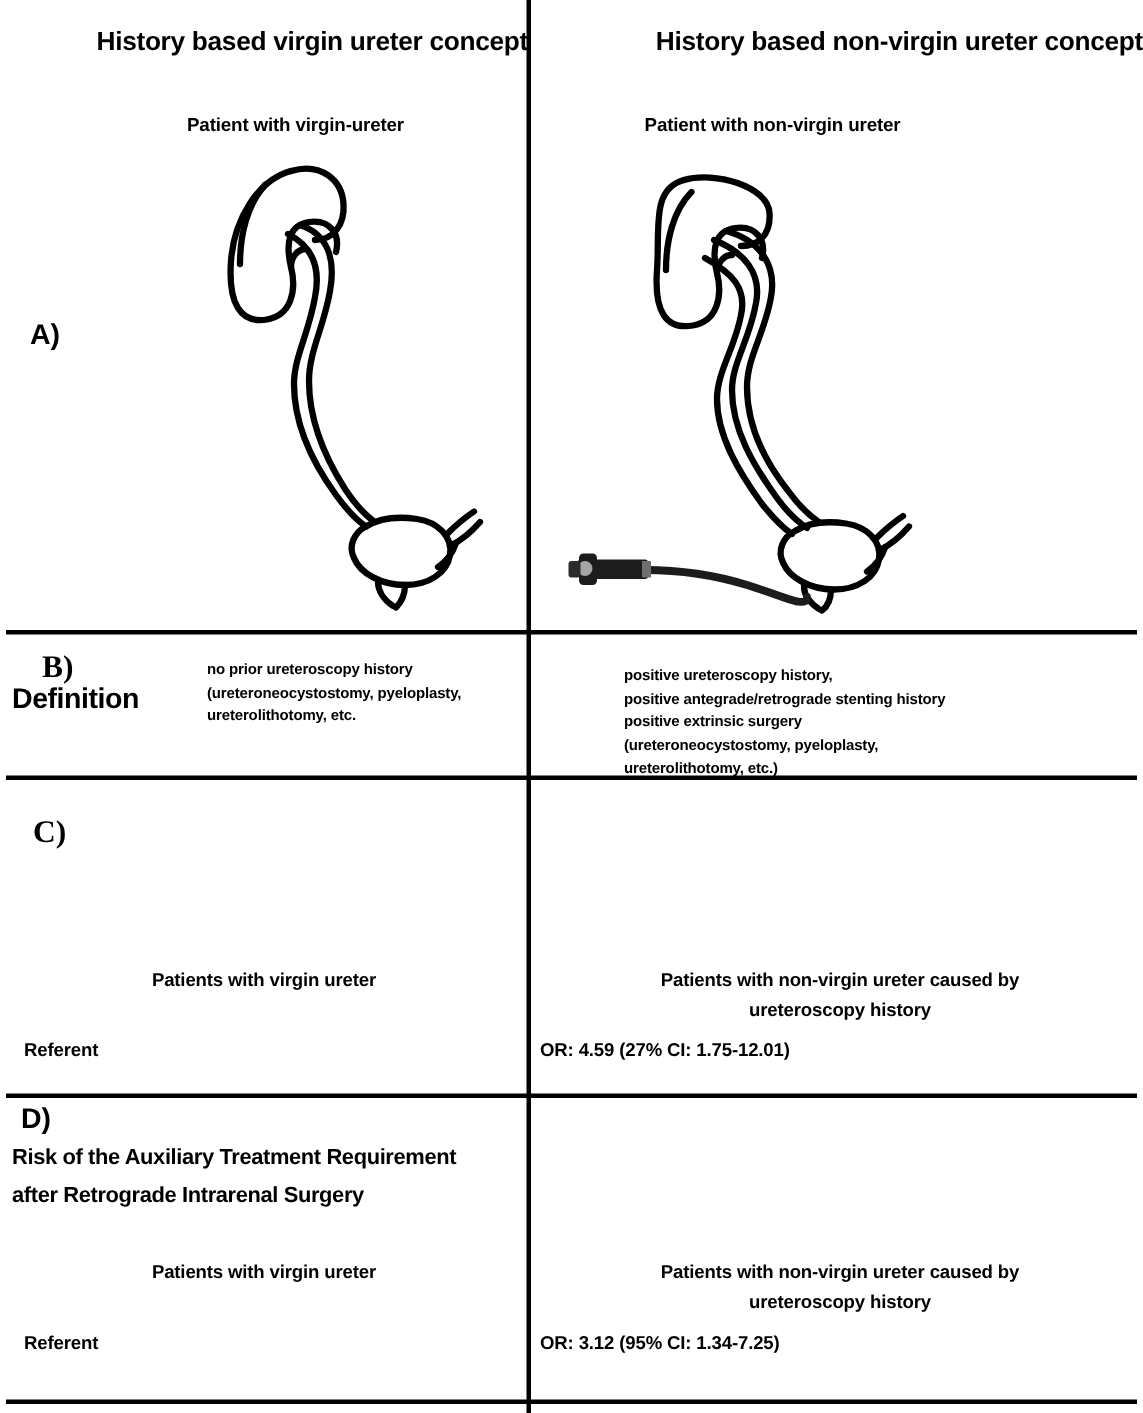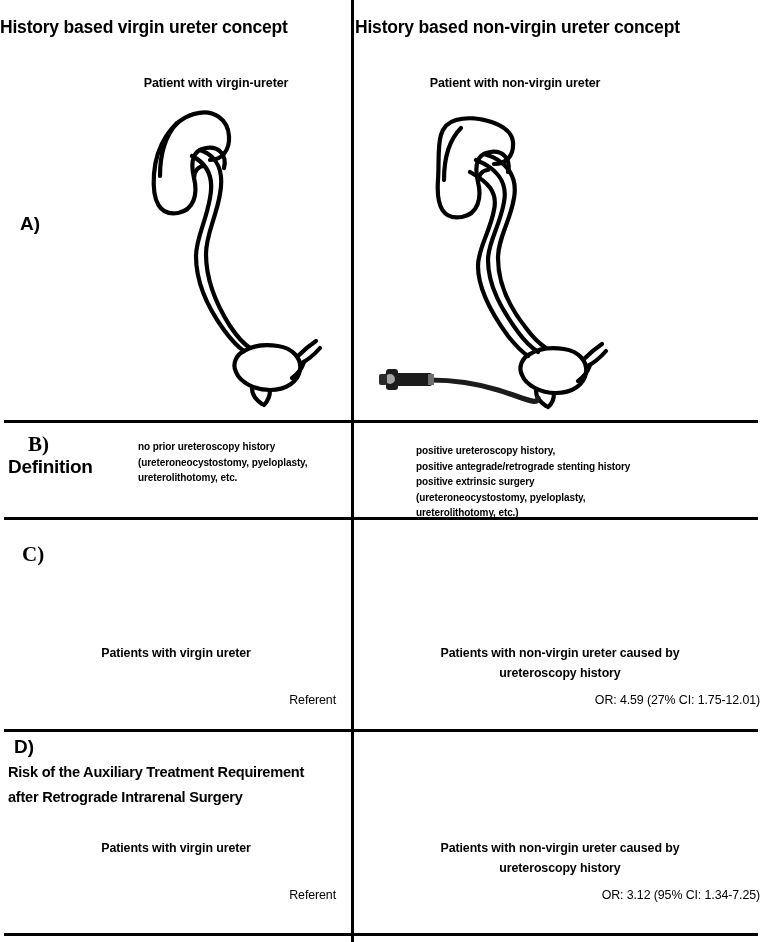--- a/index.html
+++ b/index.html
@@ -33,21 +33,21 @@
     background: #000000;
   }
 
   
   .col-title {
     position: absolute;
     top: 17px;
     font-size: 17.5px;
     font-weight: bold;
     letter-spacing: -0.2px;
-    text-align: left;
+    text-align: right;
     white-space: nowrap;
   }
   .panel-sub {
     position: absolute;
     top: 76px;
     font-size: 12.5px;
     font-weight: bold;
     text-align: center;
     white-space: nowrap;
     letter-spacing: -0.1px;
@@ -94,22 +94,22 @@
     position: absolute;
     font-size: 12.4px;
     font-weight: bold;
     text-align: center;
     line-height: 20px;
     letter-spacing: -0.1px;
   }
   .arm-value {
     position: absolute;
     font-size: 12.4px;
-    font-weight: normal;
-    text-align: right;
+    font-weight: bold;
+    text-align: left;
     letter-spacing: -0.1px;
     white-space: nowrap;
   }
 
   
   .anatomy {
     position: absolute;
   }
 </style>
 </head>
@@ -117,21 +117,21 @@
 
 <div id="figure">
 
   <div class="col-title" style="left:0px; width:352px;">History based virgin ureter concept</div>
   <div class="col-title" style="left:355px; width:407px;">History based non-virgin ureter concept</div>
 
   <div class="vrule" style="left:351px; top:0px; height:942px;"></div>
 
   <div class="row-letter sans" style="left:20px; top:213px;">A)</div>
 
-  <div class="panel-sub" style="left:71px; width:290px;">Patient with virgin-ureter</div>
+  <div class="panel-sub" style="left:52px; width:290px;">Patient with virgin-ureter</div>
   <div class="panel-sub" style="left:360px; width:310px;">Patient with non-virgin ureter</div>
 
   <svg class="anatomy" style="left:132px; top:98px;" width="210" height="312" viewBox="0 0 210 312">
     <g fill="none" stroke="#000000" stroke-width="4.2" stroke-linecap="round" stroke-linejoin="round">
 
       <path d="M62 16 C 40 22, 24 48, 22 76
                C 20 104, 28 118, 46 115
                C 62 112, 66 96, 62 80
                C 58 63, 61 52, 74 50
                C 88 48, 95 58, 92 70"></path>

